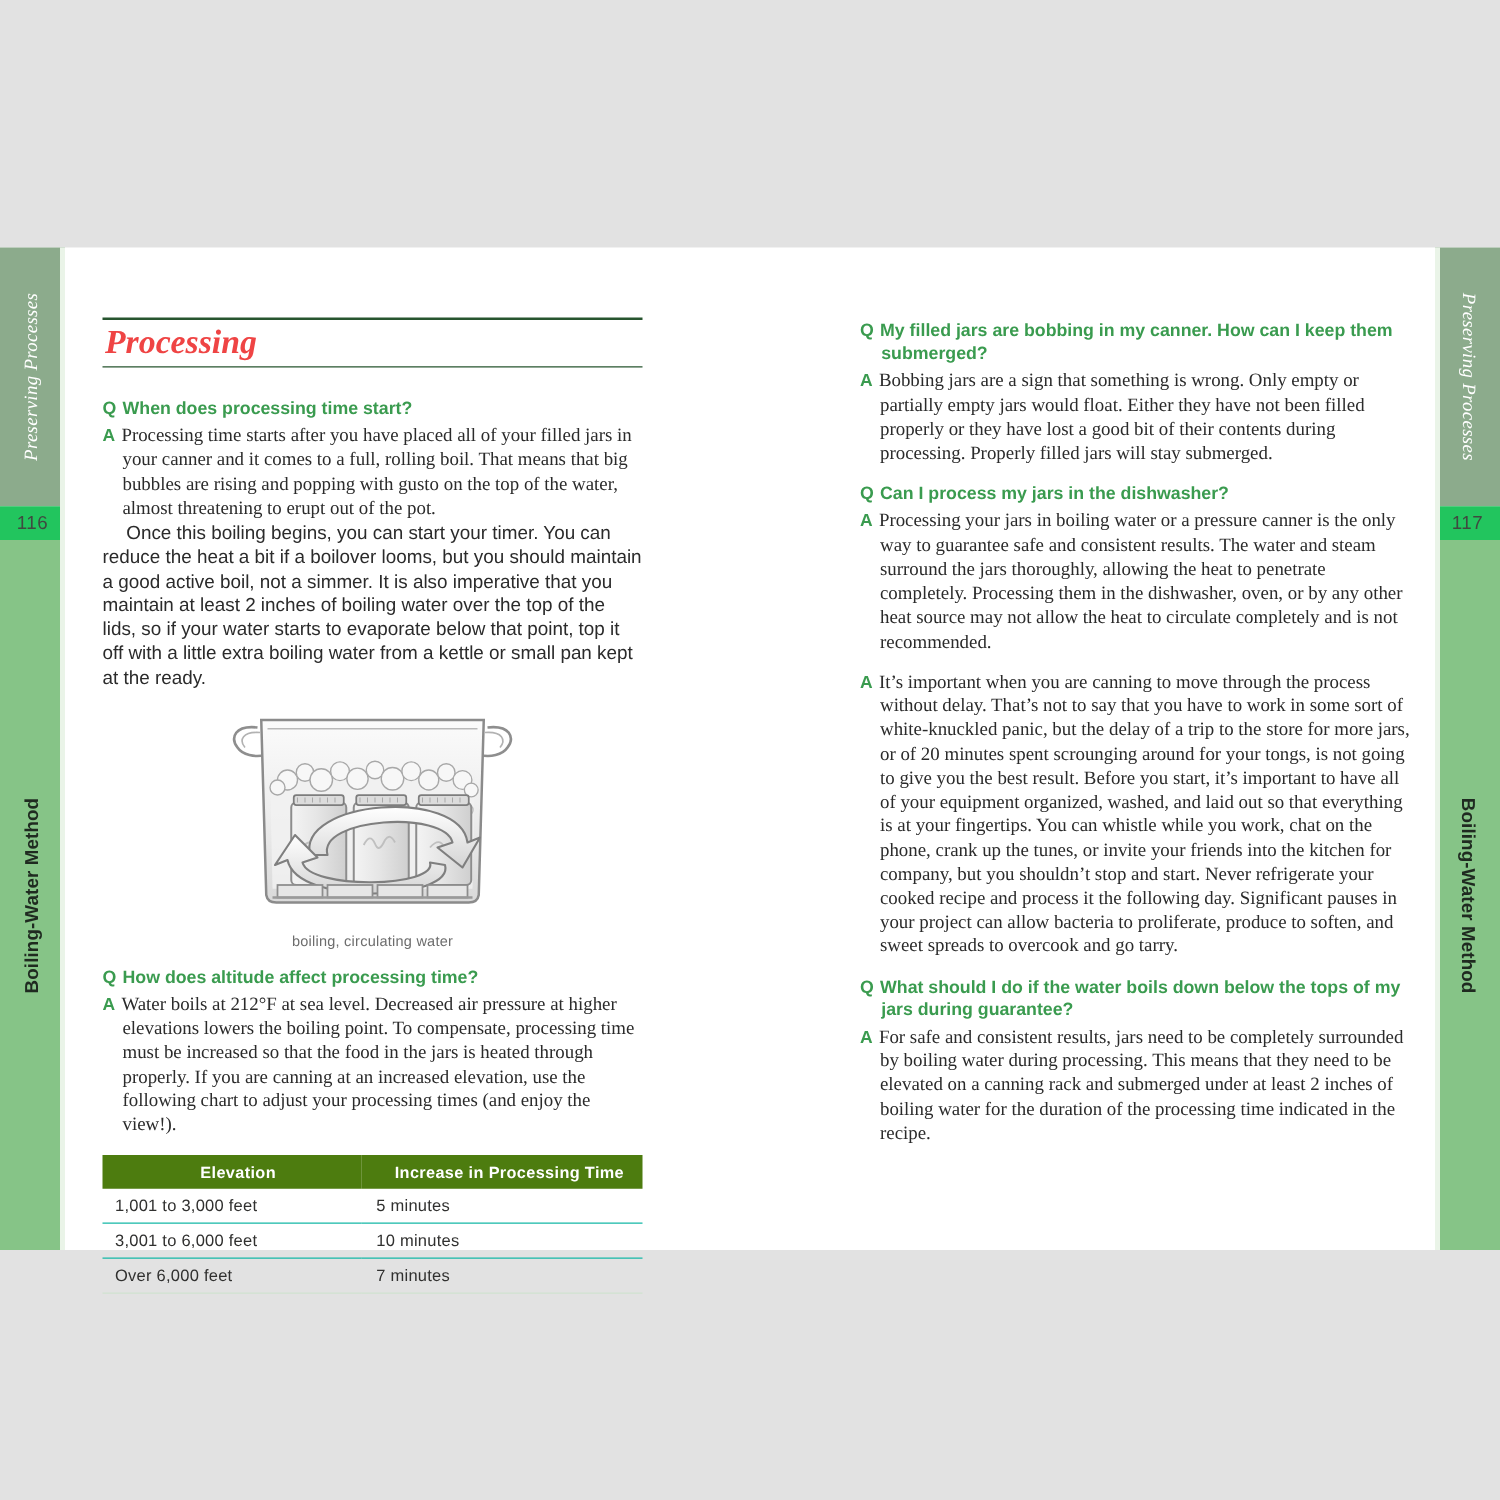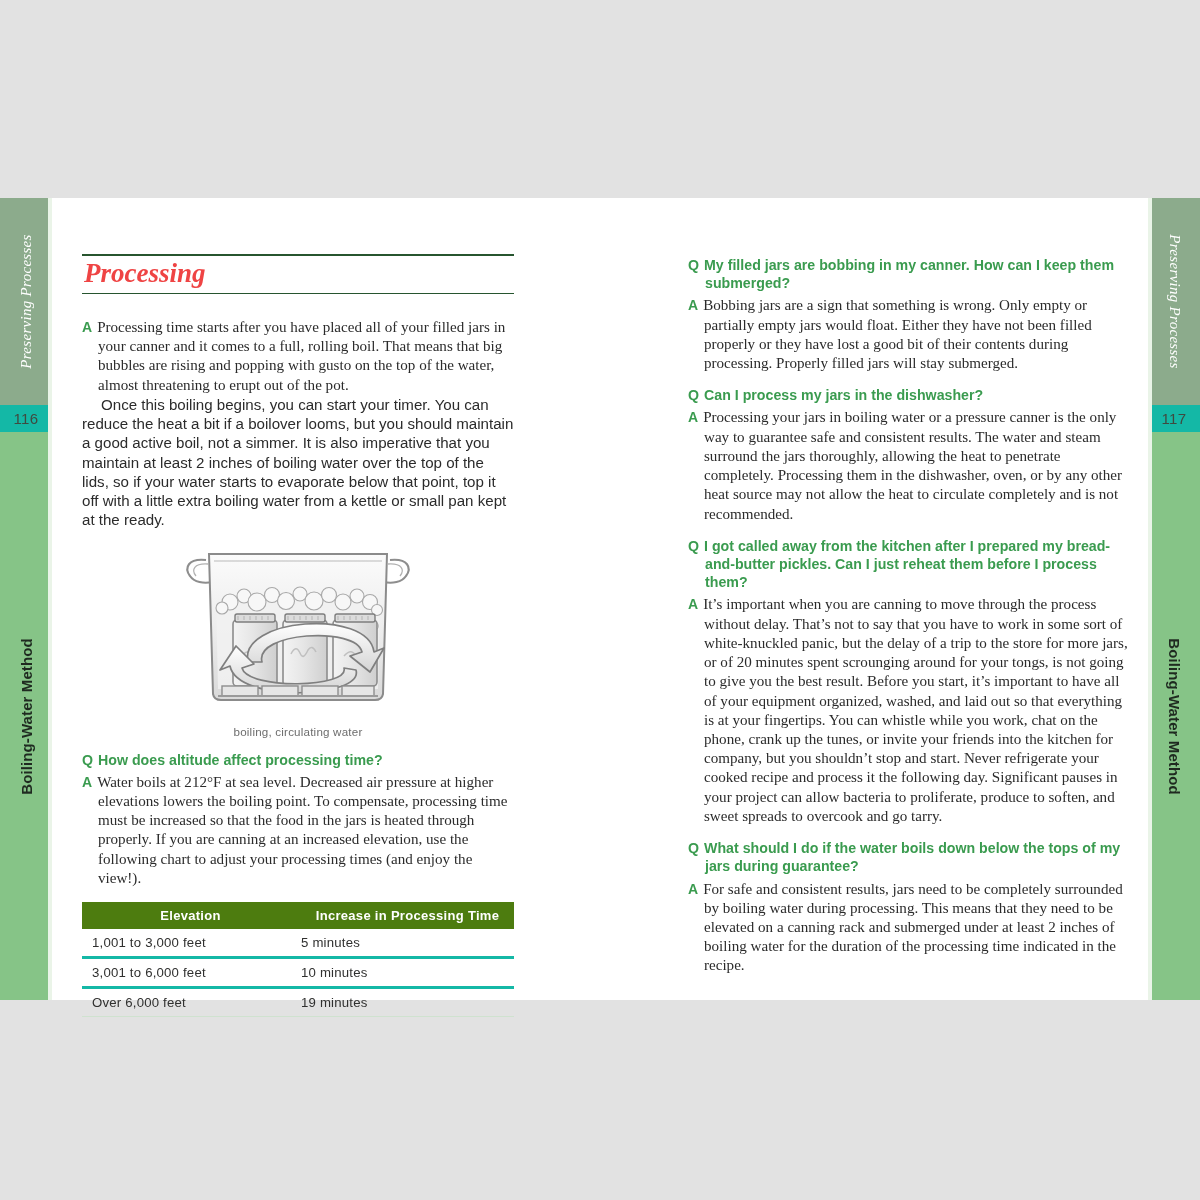--- a/index.html
+++ b/index.html
@@ -49,21 +49,21 @@
     right: 0;
     height: 207px;
     background: #8cab8c;
   }
   .tab-pagenum {
     position: absolute;
     top: 207px;
     left: 0;
     right: 0;
     height: 27px;
-    background: #14b8a6;
+    background: #22c55e;
     display: flex;
     align-items: center;
     justify-content: center;
     font-family: "Liberation Sans", sans-serif;
     font-size: 15px;
     color: #3f4a40;
     letter-spacing: 0.4px;
   }
   .tab-lower {
     position: absolute;
@@ -218,21 +218,21 @@
     font-weight: bold;
     text-align: center;
     padding: 6px 0 6px 10px;
     letter-spacing: 0.3px;
   }
   table.alt th.c2, table.alt td.c2 { padding-left: 12px; }
   table.alt td {
     font-size: 13.2px;
     color: #30302f;
     padding: 6px 0 6px 10px;
-    border-bottom: 3px solid #14b8a6;
+    border-bottom: 1px solid #14b8a6;
     letter-spacing: 0.2px;
   }
   table.alt tr:last-child td { border-bottom: 1px solid #cfe2cf; }
   table.alt col.first { width: 207px; }
 </style>
 </head>
 <body>
 
 <div id="canvas">
 
@@ -272,20 +272,23 @@
 
       <div class="sec-head">
         <div class="rule"></div>
         <div class="sec-title">Processing</div>
         <div class="rule thin"></div>
       </div>
 
       <div style="position:absolute; top:107px; left:0; width:432px;">
 
         <div class="qa">
+          <div class="q-line">
+            <span class="q-mark">Q</span><span>When does processing time start?</span>
+          </div>
           <div class="a-line">
             <span class="a-mark">A</span><span>Processing time starts after you have placed all of your filled jars in your canner and it comes to a full, rolling boil. That means that big bubbles are rising and popping with gusto on the top of the water, almost threatening to erupt out of the pot.</span>
           </div>
           <div class="a-cont">Once this boiling begins, you can start your timer. You can reduce the heat a bit if a boilover looms, but you should maintain a good active boil, not a simmer. It is also imperative that you maintain at least 2 inches of boiling water over the top of the lids, so if your water starts to evaporate below that point, top it off with a little extra boiling water from a kettle or small pan kept at the ready.</div>
         </div>
 
         <div class="figure">
           <svg width="240" height="175" viewBox="0 0 240 175">
             <defs>
               <linearGradient id="potg" x1="0" y1="0" x2="0" y2="1">
@@ -415,21 +418,21 @@
             <tr>
               <td>1,001 to 3,000 feet</td>
               <td class="c2">5 minutes</td>
             </tr>
             <tr>
               <td>3,001 to 6,000 feet</td>
               <td class="c2">10 minutes</td>
             </tr>
             <tr>
               <td>Over 6,000 feet</td>
-              <td class="c2">19 minutes</td>
+              <td class="c2">7 minutes</td>
             </tr>
           </tbody>
         </table>
 
       </div>
     </div>
 
     <div class="page-col right">
       <div style="position:absolute; top:58px; left:0; width:446px;">
 
@@ -445,23 +448,20 @@
         <div class="qa">
           <div class="q-line">
             <span class="q-mark">Q</span><span>Can I process my jars in the dishwasher?</span>
           </div>
           <div class="a-line">
             <span class="a-mark">A</span><span>Processing your jars in boiling water or a pressure canner is the only way to guarantee safe and consistent results. The water and steam surround the jars thoroughly, allowing the heat to penetrate completely. Processing them in the dishwasher, oven, or by any other heat source may not allow the heat to circulate completely and is not recommended.</span>
           </div>
         </div>
 
         <div class="qa">
-          <div class="q-line">
-            <span class="q-mark">Q</span><span>I got called away from the kitchen after I prepared my bread-and-butter pickles. Can I just reheat them before I process them?</span>
-          </div>
           <div class="a-line">
             <span class="a-mark">A</span><span>It’s important when you are canning to move through the process without delay. That’s not to say that you have to work in some sort of white-knuckled panic, but the delay of a trip to the store for more jars, or of 20 minutes spent scrounging around for your tongs, is not going to give you the best result. Before you start, it’s important to have all of your equipment organized, washed, and laid out so that everything is at your fingertips. You can whistle while you work, chat on the phone, crank up the tunes, or invite your friends into the kitchen for company, but you shouldn’t stop and start. Never refrigerate your cooked recipe and process it the following day. Significant pauses in your project can allow bacteria to proliferate, produce to soften, and sweet spreads to overcook and go tarry.</span>
           </div>
         </div>
 
         <div class="qa">
           <div class="q-line">
             <span class="q-mark">Q</span><span>What should I do if the water boils down below the tops of my jars during guarantee?</span>
           </div>
           <div class="a-line">

